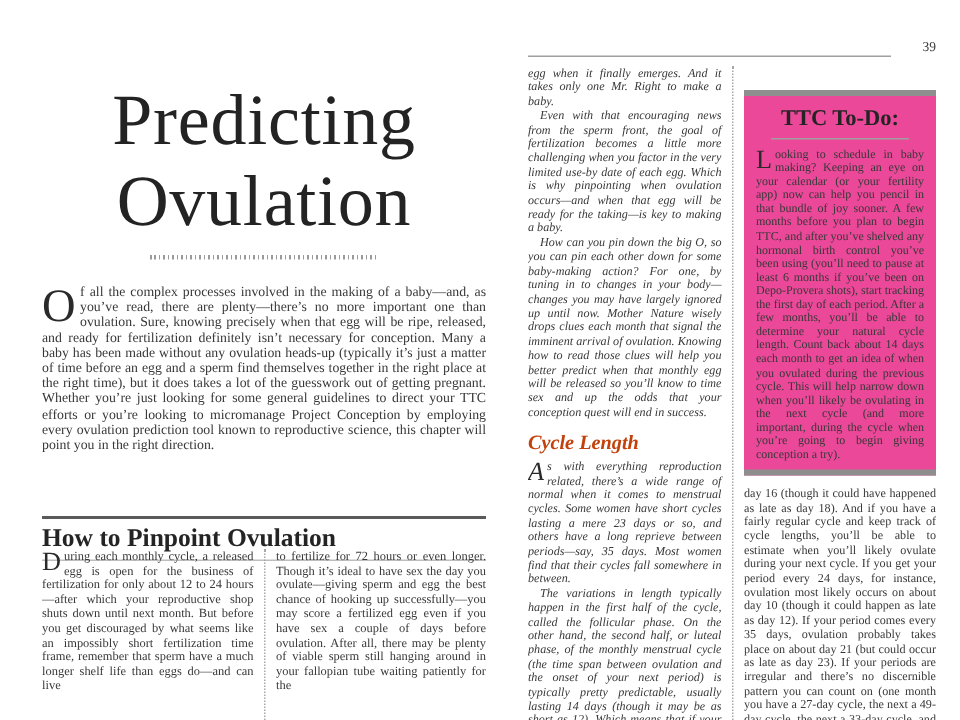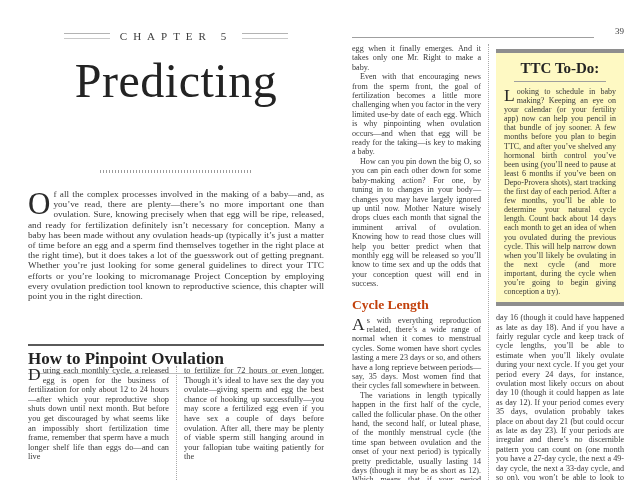--- a/index.html
+++ b/index.html
@@ -37,48 +37,43 @@
   .dropcap2{float:left;font-size:17.5px;line-height:15px;padding:1px 2px 0 0;color:#2a2a2a;}
 
   
   .running-head{position:absolute;top:24px;left:0;right:0;height:16px;}
   .rh-rule{position:absolute;left:0;right:30px;top:13px;height:1px;background:#9f9f9f;}
   .rh-text{position:absolute;left:0;right:30px;top:0;text-align:center;
            font-size:9px;letter-spacing:3.5px;color:#3c3c3c;white-space:nowrap;}
   .rh-num{position:absolute;right:0;top:2px;font-size:9px;color:#3c3c3c;}
 
   .cols2{position:absolute;top:44px;left:0;right:0;bottom:0;display:flex;overflow:hidden;}
-  .colA{width:50%;padding-right:7px;box-sizing:border-box;}
+  .colA{width:50%;padding-right:7px;box-sizing:border-box;font-style:italic;}
   .colB{width:50%;padding-left:7px;box-sizing:border-box;border-left:1px dotted #a8a8a8;}
   .colA .body-txt, .colB .body-txt{font-size:8.1px;line-height:9.4px;}
   .indent{text-indent:8px;}
   .colA h3{margin:8px 0 3px 0;font-size:13.5px;font-weight:700;color:#c2410c;}
 
-  .ttc-box{margin-top:5px;background:#fef9c3;}
+  .ttc-box{margin-top:16px;background:#ec4899;}
   .bar{height:4px;background:#8e8e8e;}
   .box-inner{padding:5px 8px 6px 8px;}
   .box-title{text-align:center;font-size:15px;font-weight:700;color:#242424;margin:2px auto 5px auto;
              display:block;width:82%;border-bottom:1px solid #9f9f9f;padding-bottom:4px;}
   .box-text{margin:0;font-size:8px;line-height:9.1px;text-align:justify;hyphens:auto;}
   .after-box{margin-top:7px;}
 </style>
 </head>
 <body>
 
 <div class="spread">
 
   <div class="page left">
 
-    <div class="chapter-row">
-      <span class="dbl-rule"></span>
-      <span class="chapter-label">CHAPTER 5</span>
-      <span class="dbl-rule"></span>
-    </div>
 
-    <h1 class="title"><span>Predicting</span><br></h1>
+    <h1 class="title"><span>Predicting</span><br><span>Ovulation</span></h1>
 
     <div class="ornament"></div>
 
     <p class="intro"><span class="dropcap3">O</span><span>f all the complex processes involved in the making of a baby—and, as you’ve read, there are plenty—there’s no more important one than ovulation. Sure, knowing precisely when that egg will be ripe, released, and ready for fertilization definitely isn’t necessary for conception. Many a baby has been made without any ovulation heads-up (typically it’s just a matter of time before an egg and a sperm find themselves together in the right place at the right time), but it does takes a lot of the guesswork out of getting pregnant. Whether you’re just looking for some general guidelines to direct your TTC efforts or you’re looking to micromanage Project Conception by employing every ovulation prediction tool known to reproductive science, this chapter will point you in the right direction.</span></p>
 
     <div class="sect">
       <div class="rule-dark"></div>
       <h2>How to Pinpoint Ovulation</h2>
       <div class="rule-light"></div>
     </div>

